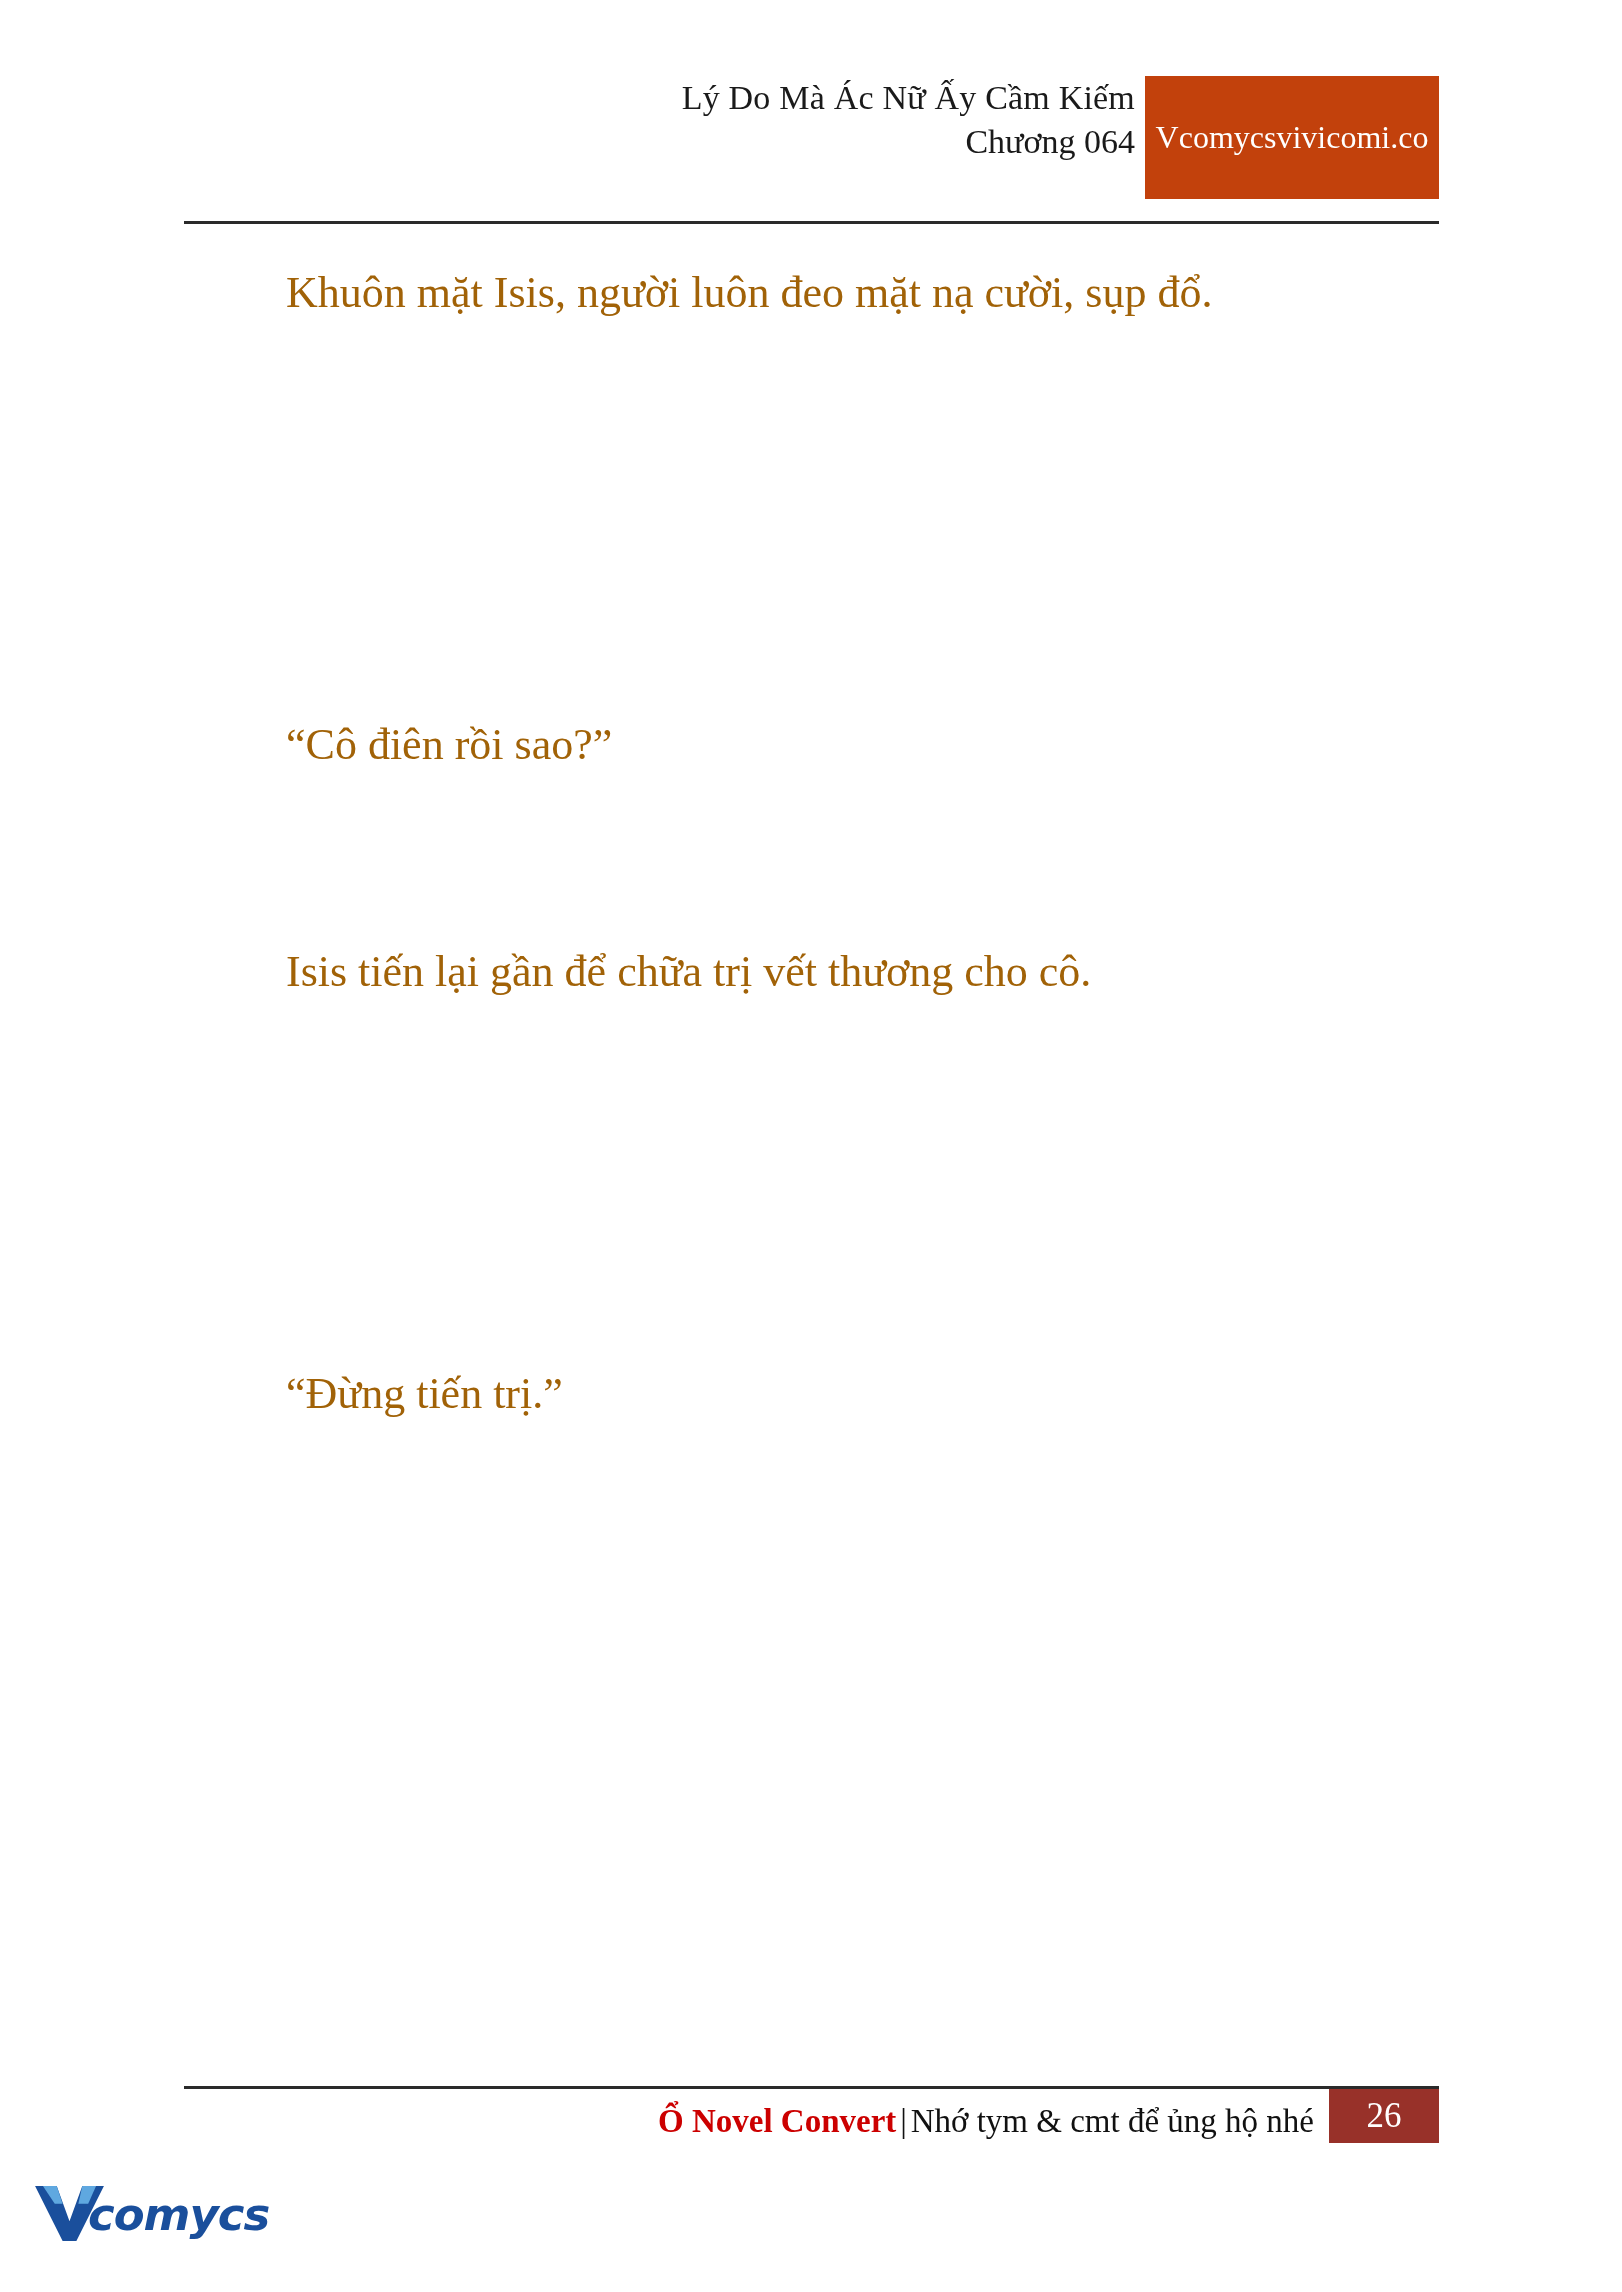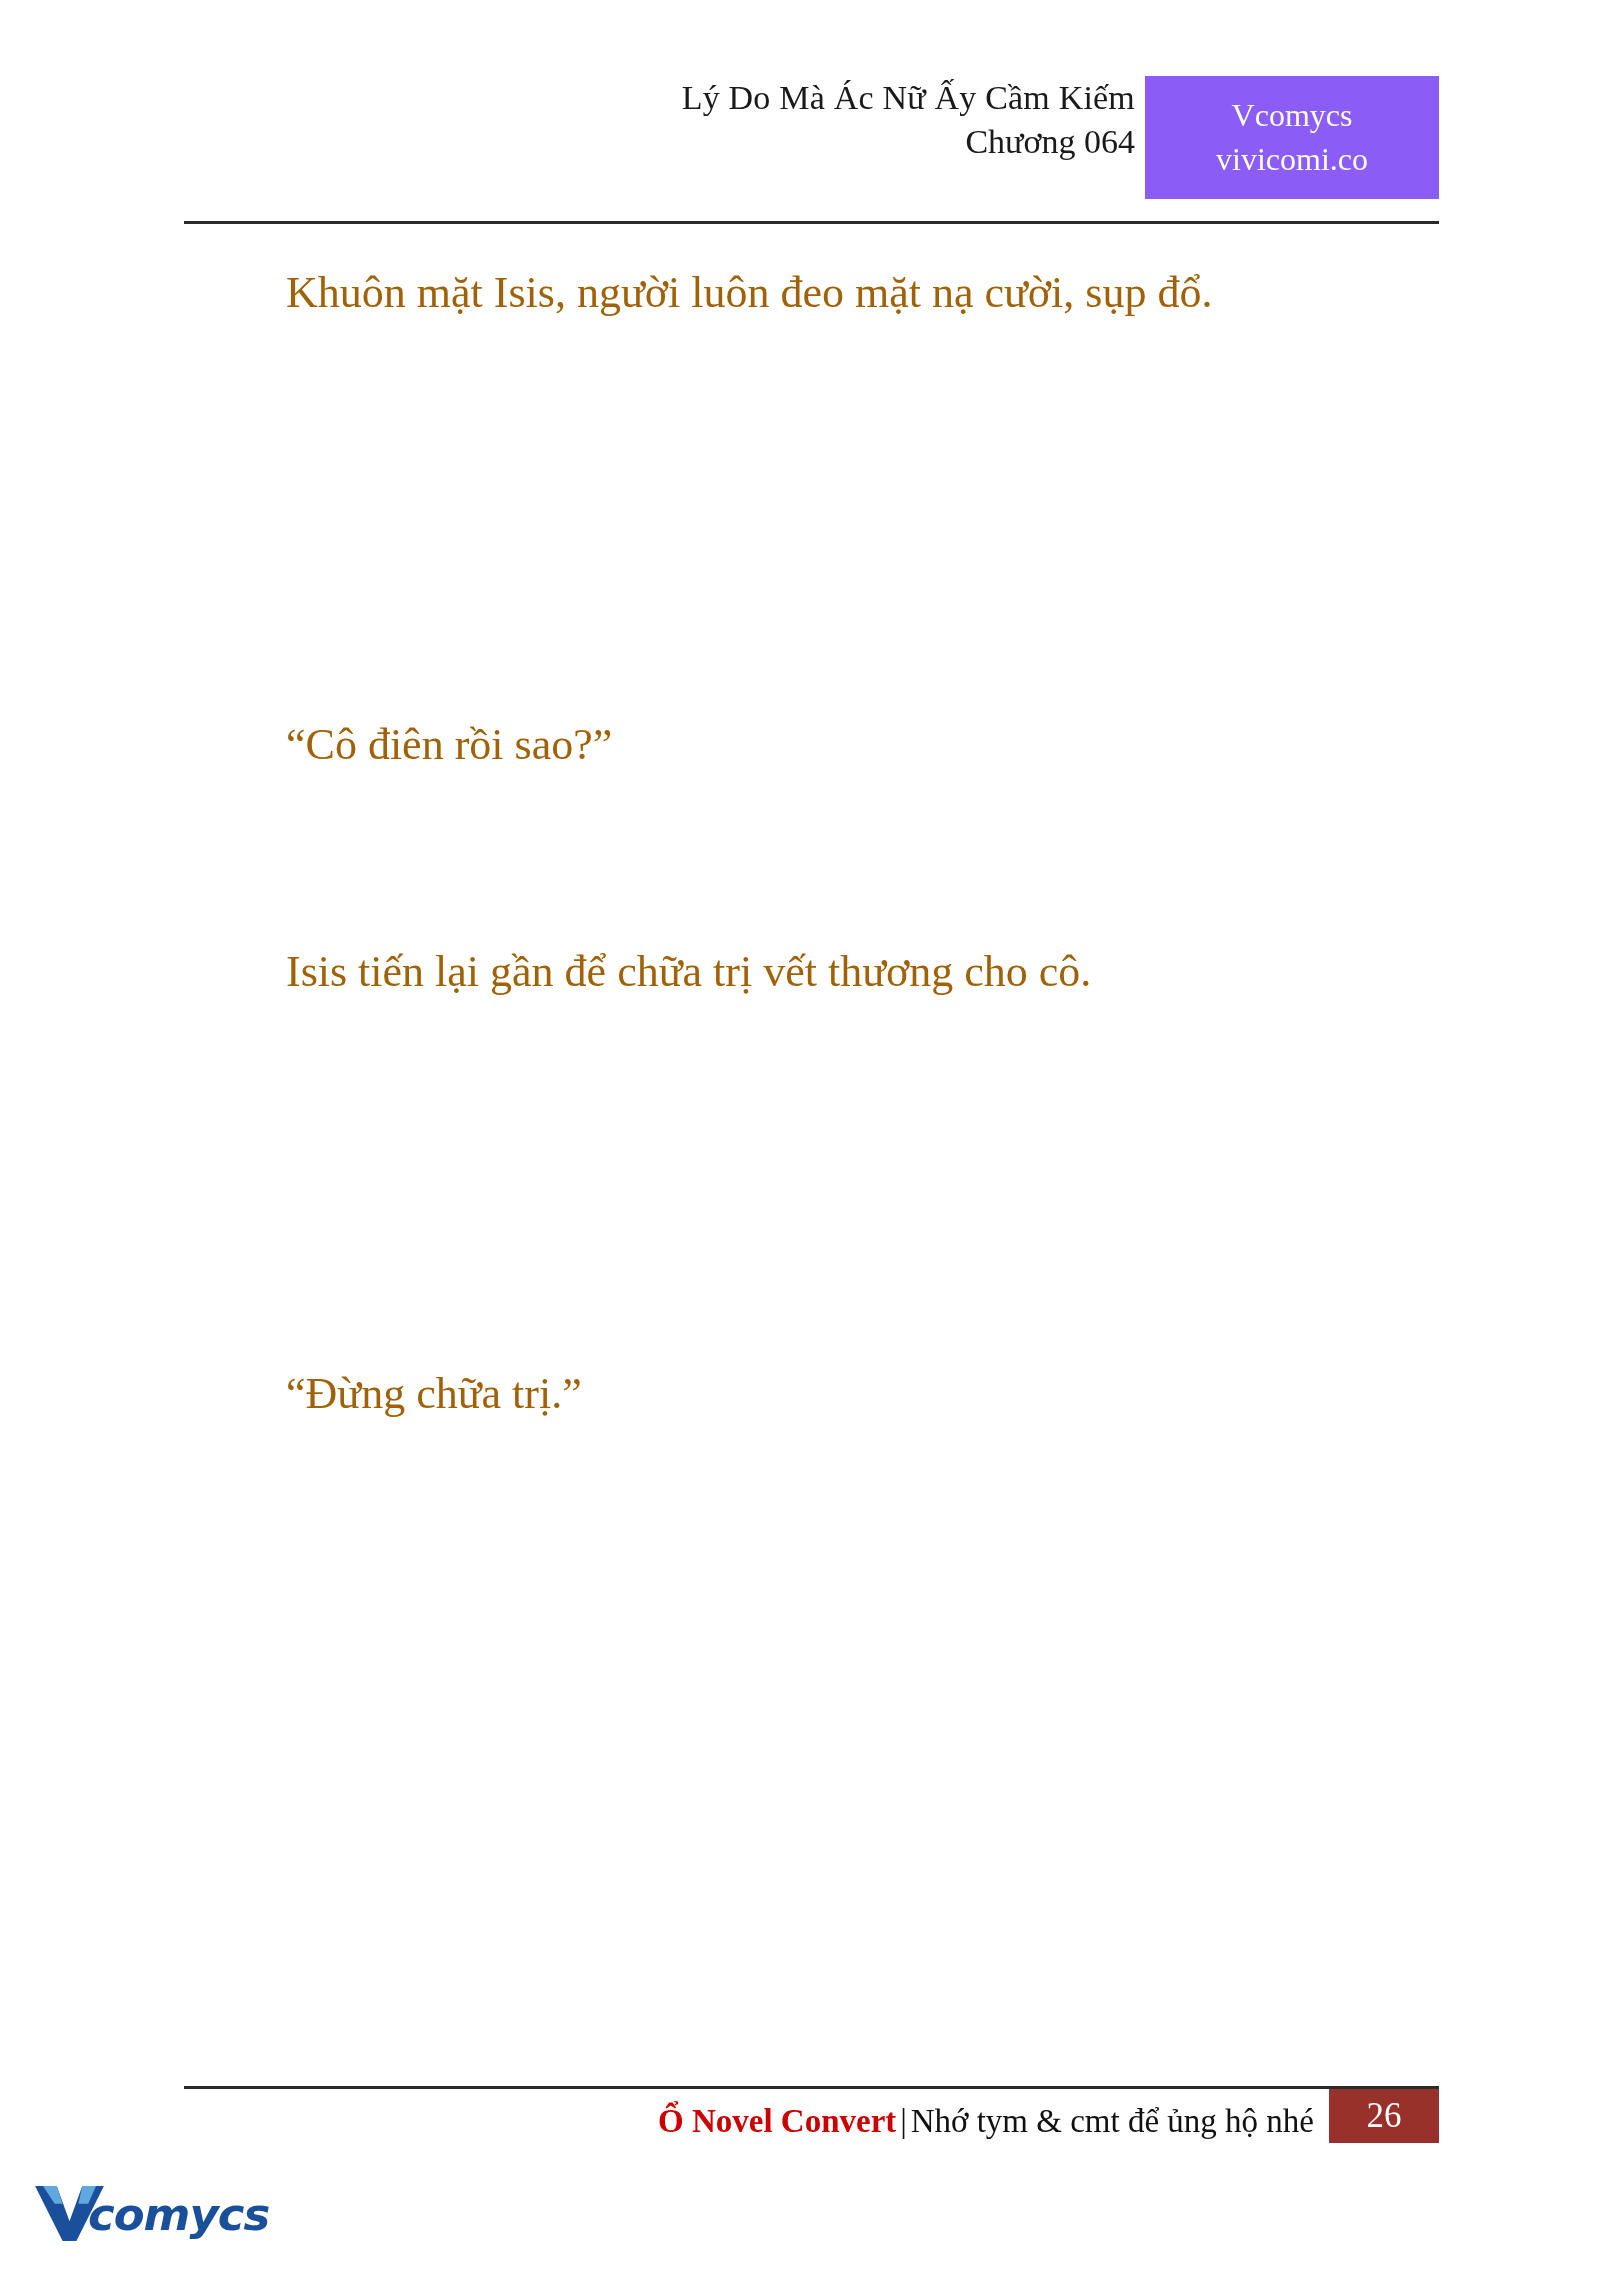--- a/index.html
+++ b/index.html
@@ -48,24 +48,24 @@
     font-size: 34px;
     color: #1a1a1a;
     white-space: nowrap;
   }
   .header-badge {
     position: absolute;
     right: 0;
     top: 0;
     width: 294px;
     height: 123px;
-    background: #8b5cf6;
+    background: #c2410c;
     color: #ffffff;
     display: flex;
-    flex-direction: column;
+    flex-direction: row;
     align-items: center;
     justify-content: center;
     line-height: 1.35;
   }
   .header-badge div {
     font-size: 32px;
   }
   .header-rule {
     position: absolute;
     left: 184px;
@@ -190,21 +190,21 @@
 
   <div class="content">
     <p class="para">Khuôn mặt Isis, người luôn đeo mặt nạ cười, sụp đổ.</p>
     <div class="gap-1"></div>
     <div class="gap-2"></div>
     <p class="para">“Cô điên rồi sao?”</p>
     <div class="gap-3"></div>
     <p class="para">Isis tiến lại gần để chữa trị vết thương cho cô.</p>
     <div class="gap-4"></div>
     <div class="gap-5"></div>
-    <p class="para">“Đừng chữa trị.”</p>
+    <p class="para">“Đừng tiến trị.”</p>
   </div>
 
   <div class="footer-rule"></div>
   <div class="footer">
     <div class="footer-text">
       <span class="footer-brand">Ổ Novel Convert</span><span class="footer-sep">|</span><span class="footer-note">Nhớ tym &amp; cmt để ủng hộ nhé</span>
     </div>
     <div class="footer-page">26</div>
   </div>
 

